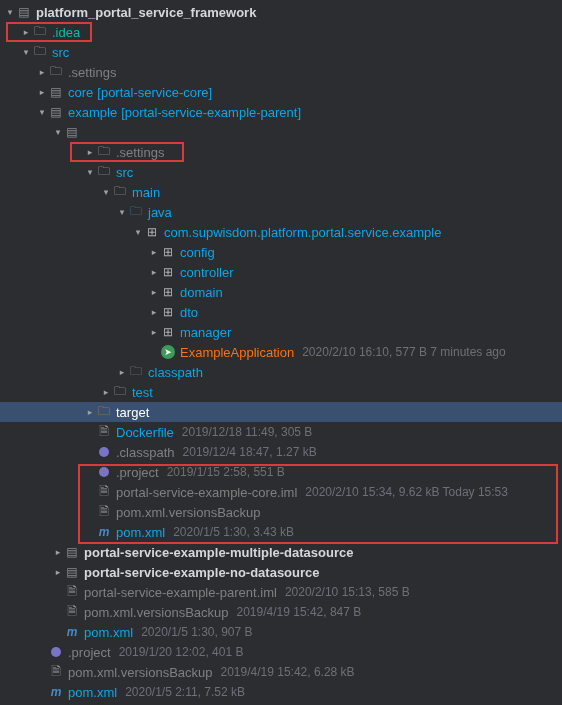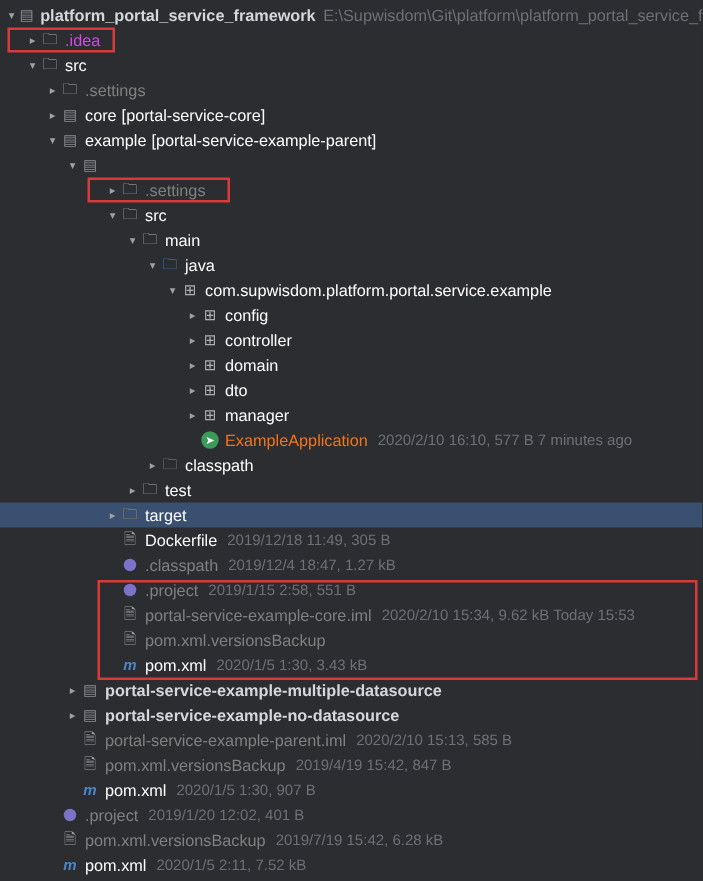--- a/index.html
+++ b/index.html
@@ -41,23 +41,23 @@
   }
   .folder { color: #aeb0b6; }
   .folder-blue { color: #4a88c7; }
   .folder-orange { color: #d68b3a; }
   .folder-grey { color: #8a8d93; }
   .pkg { color: #aeb0b6; }
   .file-dk { color: #9aa0a6; }
   .file-m { color: #4a88c7; font-weight: bold; }
   .file-e { color: #7b73c7; border-radius:50%; background:#7b73c7; width:10px; height:10px; }
   .file-app { width:14px;height:14px;border-radius:50%;background:#3b9c5a;display:inline-flex;align-items:center;justify-content:center;color:#fff;font-size:9px;}
-  .label { color: #ffffff; }
+  .label { color: #0ea5e9; }
   .label.bold { font-weight: bold; color: #d5d7dd; }
-  .label.orange { color: #d946ef; }
+  .label.orange { color: #14b8a6; }
   .label.grey { color: #808080; }
   .meta { color: #6e7079; margin-left: 8px; font-size: 12px; }
   .hl-box {
     position: absolute;
     border: 2px solid #d93a3a;
     pointer-events: none;
   }
   .sel { background: #3a5070; color:#fff; }
   .sel .label { color:#fff; }
   .root-path { color:#6e7079; margin-left:6px; }
@@ -68,21 +68,20 @@
 <div class="tree" style="position:relative;">
 
   <div class="hl-box" style="left:6px; top:22px; width:86px; height:20px;"></div>
   <div class="hl-box" style="left:70px; top:142px; width:114px; height:20px;"></div>
   <div class="hl-box" style="left:78px; top:464px; width:480px; height:80px;"></div>
 
   <div class="row">
     <span class="arrow">▾</span>
     <span class="icon folder-grey">▤</span>
     <span class="label bold">platform_portal_service_framework</span>
-    <span class="root-path">E:\Supwisdom\Git\platform\platform_portal_service_f</span>
   </div>
 
   <div class="row">
     <span class="indent" style="width:16px"></span>
     <span class="arrow">▸</span>
     <span class="icon folder">🗀</span>
     <span class="label orange">.idea</span>
   </div>
 
   <div class="row">
@@ -311,21 +310,21 @@
         <span class="file-e"></span>
       </span>
     <span class="label grey">.project</span>
     <span class="meta">2019/1/20 12:02, 401 B</span>
   </div>
   <div class="row">
     <span class="indent" style="width:32px"></span>
     <span class="arrow gone">▸</span>
     <span class="icon file-dk">🗎</span>
     <span class="label grey">pom.xml.versionsBackup</span>
-    <span class="meta">2019/7/19 15:42, 6.28 kB</span>
+    <span class="meta">2019/4/19 15:42, 6.28 kB</span>
   </div>
   <div class="row">
     <span class="indent" style="width:32px"></span>
     <span class="arrow gone">▸</span>
     <span class="icon file-m">
         <i style="font-style:italic">m</i>
       </span>
     <span class="label">pom.xml</span>
     <span class="meta">2020/1/5 2:11, 7.52 kB</span>
   </div>

